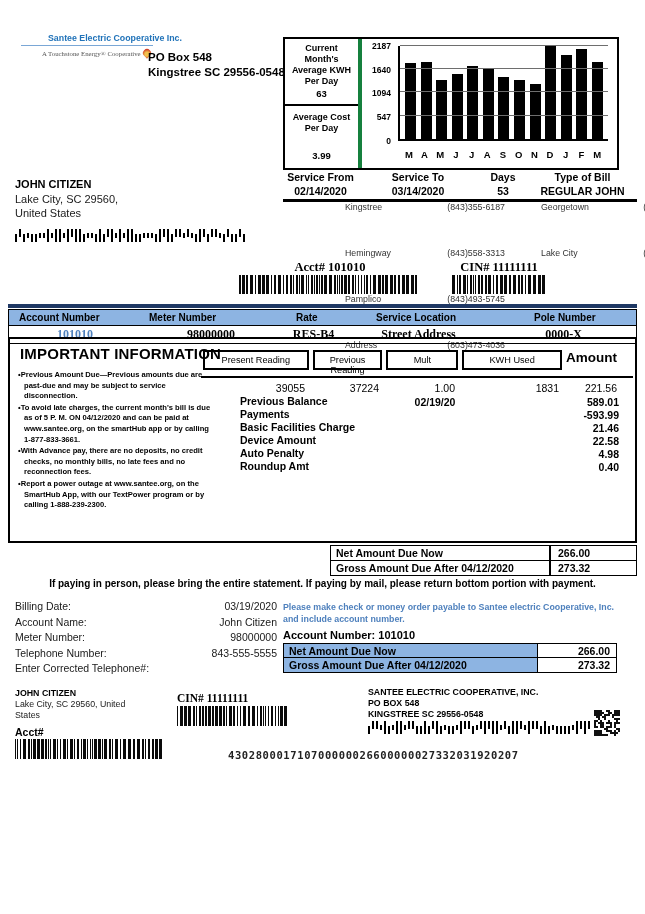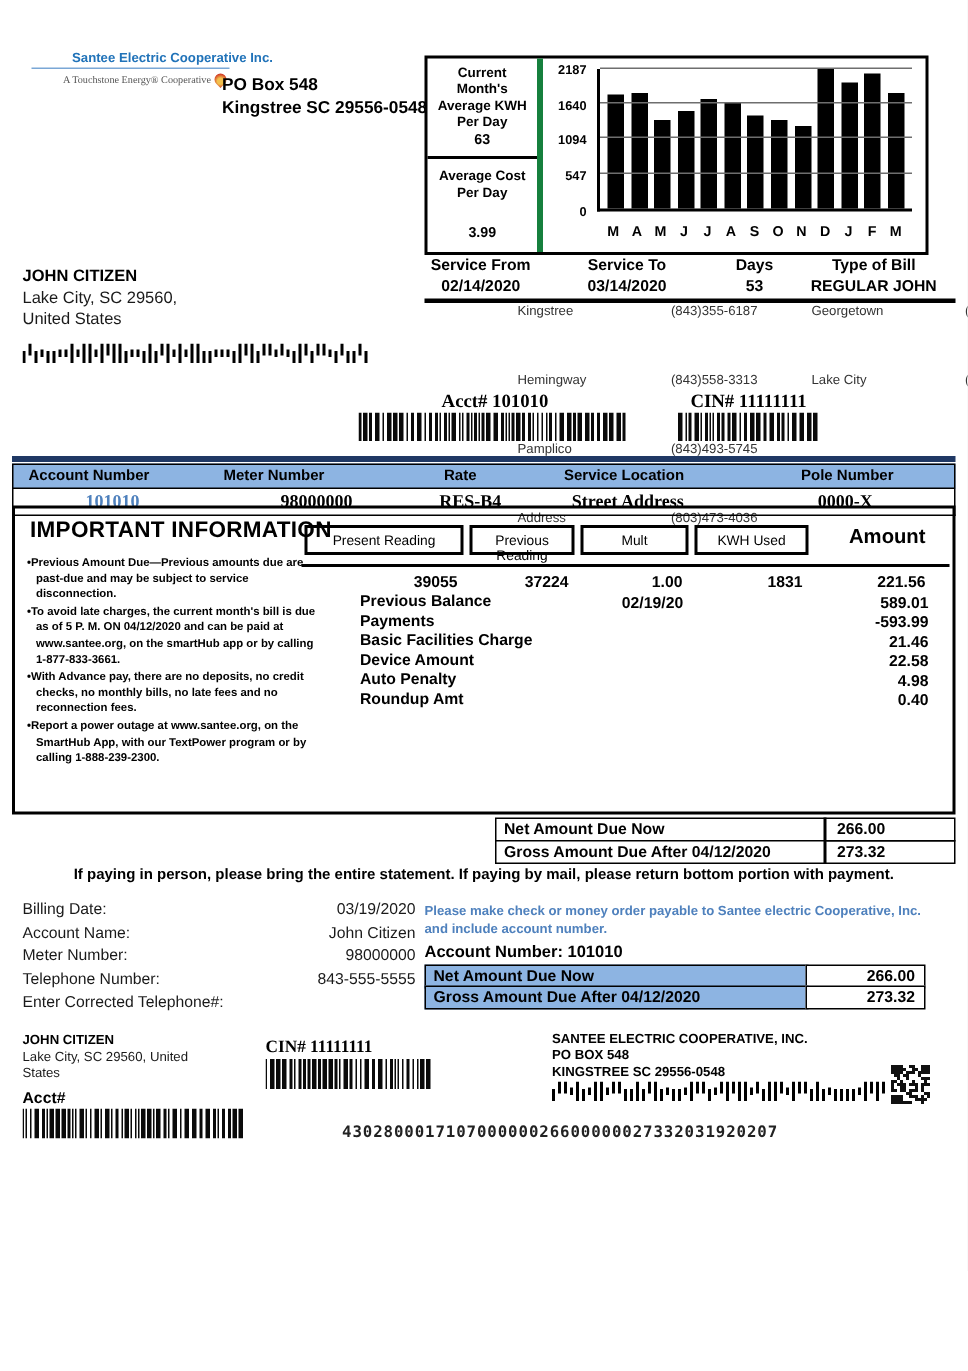--- a/index.html
+++ b/index.html
@@ -85,25 +85,25 @@
 
   
   .main-box { left:8px; top:337px; width:629px; height:206px; border:2px solid #000; }
   .imp-title { position:absolute; left:10px; top:6px; font-size:15px; font-weight:bold; letter-spacing:0.2px; }
   .bullets { position:absolute; left:8px; top:31px; width:194px; list-style:none;
              font-size:7.6px; font-weight:bold; line-height:10.6px; }
   .bullets li { padding-left:6px; text-indent:-6px; margin-bottom:1px; }
   .bullets li::before { content:"\2022 "; }
   .uh-row { position:absolute; left:193px; right:4px; top:11px; display:flex; gap:4px; }
   .uh-box { border:2px solid #000; font-size:9.2px; text-align:center; padding-top:3px; height:20px; }
-  .w0{width:106px}.w1{width:70px}.w2{width:72px}.w3{width:76px}
+  .w0{width:106px}.w1{width:70px}.w2{width:72px}.w3{width:100px}
   .amount-h { flex:1; text-align:right; font-weight:bold; font-size:13.5px; padding-right:14px; }
   .rule2 { position:absolute; left:191px; right:2px; top:37px; border-top:2.5px solid #000; }
   .vals-row { position:absolute; left:193px; right:4px; top:43px; display:flex; gap:4px;
-              font-weight:bold; font-size:10.5px;justify-content:center; }
+              font-weight:normal; font-size:10.5px;justify-content:center; }
   .vals-row div { text-align:right; padding-right:4px; }
   .vals-row .amount-v { flex:1; padding-right:14px; }
   .charge-labels { position:absolute; left:230px; top:56px; width:116px; font-weight:bold;
                    font-size:10.5px; line-height:12.9px; }
   .charge-date { position:absolute; left:389px; top:57px; width:72px; text-align:center;
                  font-weight:bold; font-size:10.5px; }
   .charge-amounts { position:absolute; right:16px; top:57px; width:90px; text-align:right;
                     font-weight:bold; font-size:10.5px; line-height:12.9px; }
 
   

